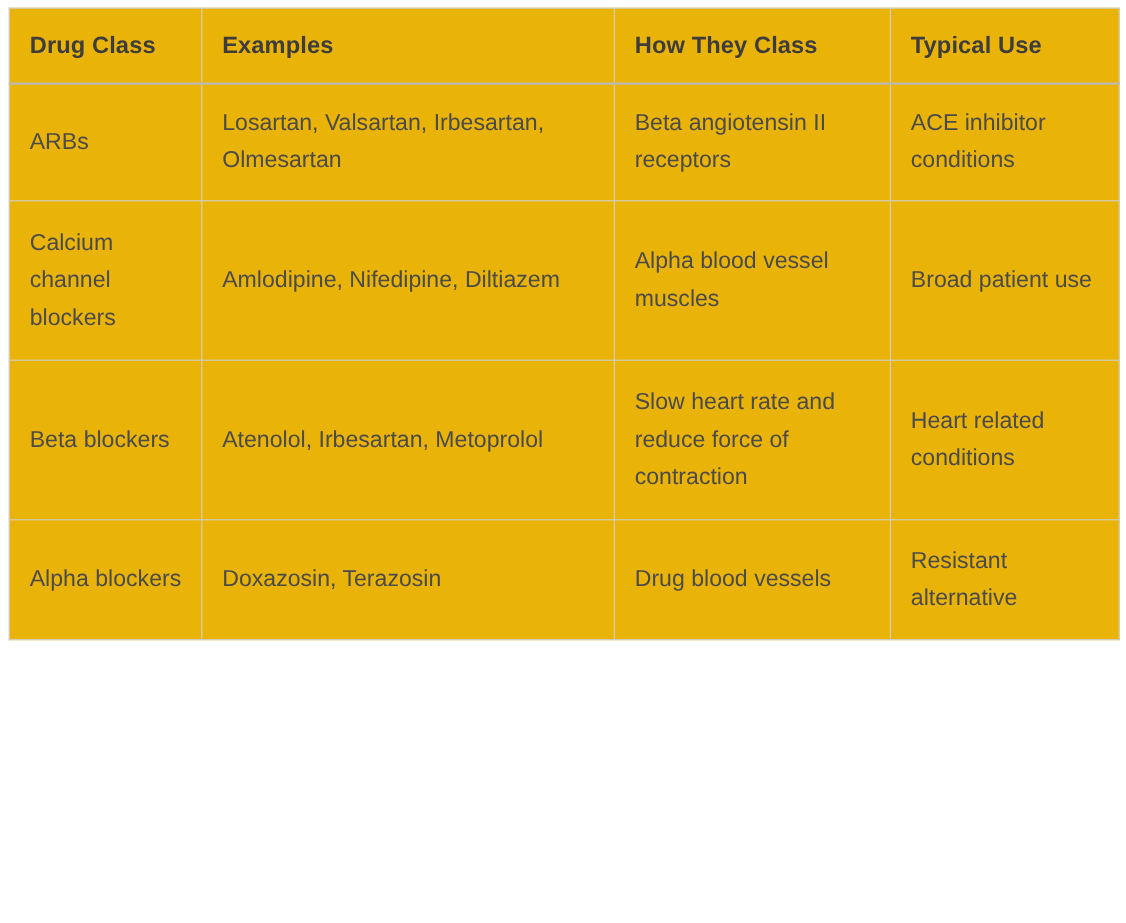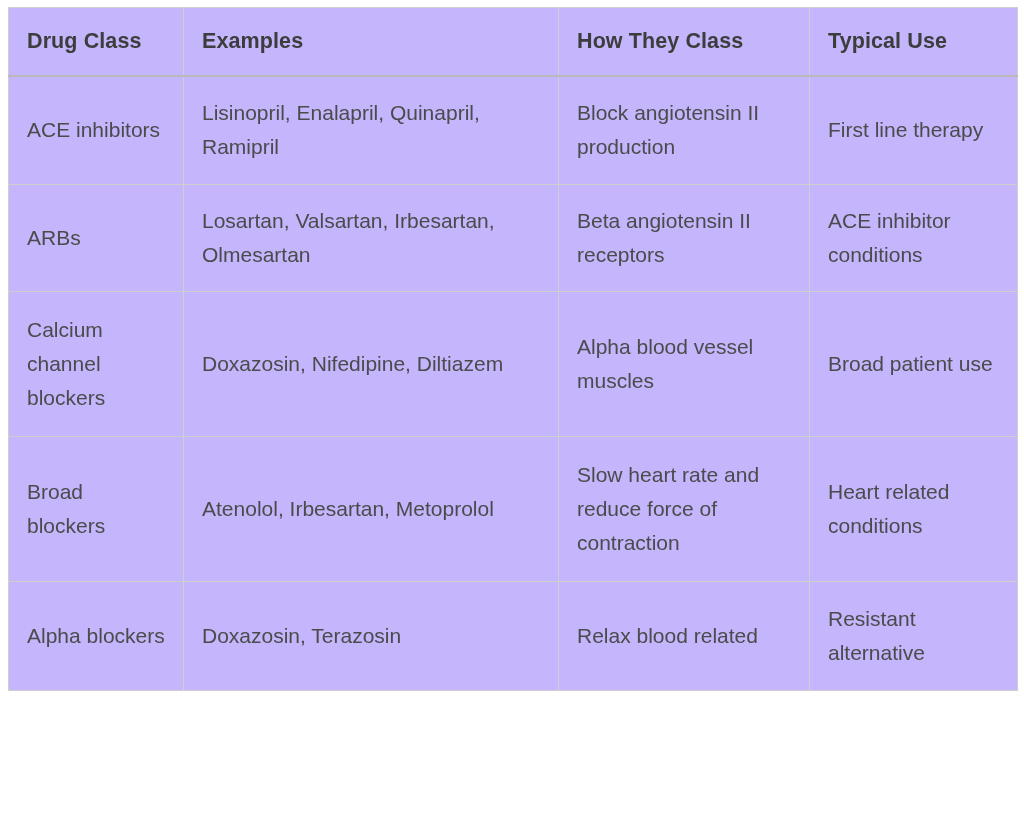--- a/index.html
+++ b/index.html
@@ -20,21 +20,21 @@
     overflow: hidden;
     background: #ffffff;
   }
   table.drug-table {
     position: absolute;
     left: 8px;
     top: 7px;
     width: 1009px;
     border-collapse: collapse;
     table-layout: fixed;
-    background: #c4b5fd;
+    background: #eab308;
   }
   table.drug-table col.c1 { width: 175px; }
   table.drug-table col.c2 { width: 375px; }
   table.drug-table col.c3 { width: 251px; }
   table.drug-table col.c4 { width: 208px; }
 
   table.drug-table th,
   table.drug-table td {
     border: 1px solid #cfcfcf;
     vertical-align: middle;
@@ -90,34 +90,20 @@
         <th>
           <span class="cell-text">How They Class</span>
         </th>
         <th>
           <span class="cell-text">Typical Use</span>
         </th>
       </tr>
     </thead>
     <tbody>
 
-      <tr class="r1">
-        <td>
-          <span class="cell-text">ACE inhibitors</span>
-        </td>
-        <td>
-          <span class="cell-text">Lisinopril, Enalapril, Quinapril, Ramipril</span>
-        </td>
-        <td>
-          <span class="cell-text">Block angiotensin II production</span>
-        </td>
-        <td>
-          <span class="cell-text">First line therapy</span>
-        </td>
-      </tr>
 
       <tr class="r2">
         <td>
           <span class="cell-text">ARBs</span>
         </td>
         <td>
           <span class="cell-text">Losartan, Valsartan, Irbesartan, Olmesartan</span>
         </td>
         <td>
           <span class="cell-text">Beta angiotensin II receptors</span>
@@ -125,33 +111,33 @@
         <td>
           <span class="cell-text">ACE inhibitor conditions</span>
         </td>
       </tr>
 
       <tr class="r3">
         <td>
           <span class="cell-text">Calcium channel blockers</span>
         </td>
         <td>
-          <span class="cell-text">Doxazosin, Nifedipine, Diltiazem</span>
+          <span class="cell-text">Amlodipine, Nifedipine, Diltiazem</span>
         </td>
         <td>
           <span class="cell-text">Alpha blood vessel muscles</span>
         </td>
         <td>
           <span class="cell-text">Broad patient use</span>
         </td>
       </tr>
 
       <tr class="r4">
         <td>
-          <span class="cell-text">Broad blockers</span>
+          <span class="cell-text">Beta blockers</span>
         </td>
         <td>
           <span class="cell-text">Atenolol, Irbesartan, Metoprolol</span>
         </td>
         <td>
           <span class="cell-text">Slow heart rate and reduce force of contraction</span>
         </td>
         <td>
           <span class="cell-text">Heart related conditions</span>
         </td>
@@ -159,21 +145,21 @@
 
 
       <tr class="r6">
         <td>
           <span class="cell-text">Alpha blockers</span>
         </td>
         <td>
           <span class="cell-text">Doxazosin, Terazosin</span>
         </td>
         <td>
-          <span class="cell-text">Relax blood related</span>
+          <span class="cell-text">Drug blood vessels</span>
         </td>
         <td>
           <span class="cell-text">Resistant alternative</span>
         </td>
       </tr>
 
     </tbody>
   </table>
 
 </div>

